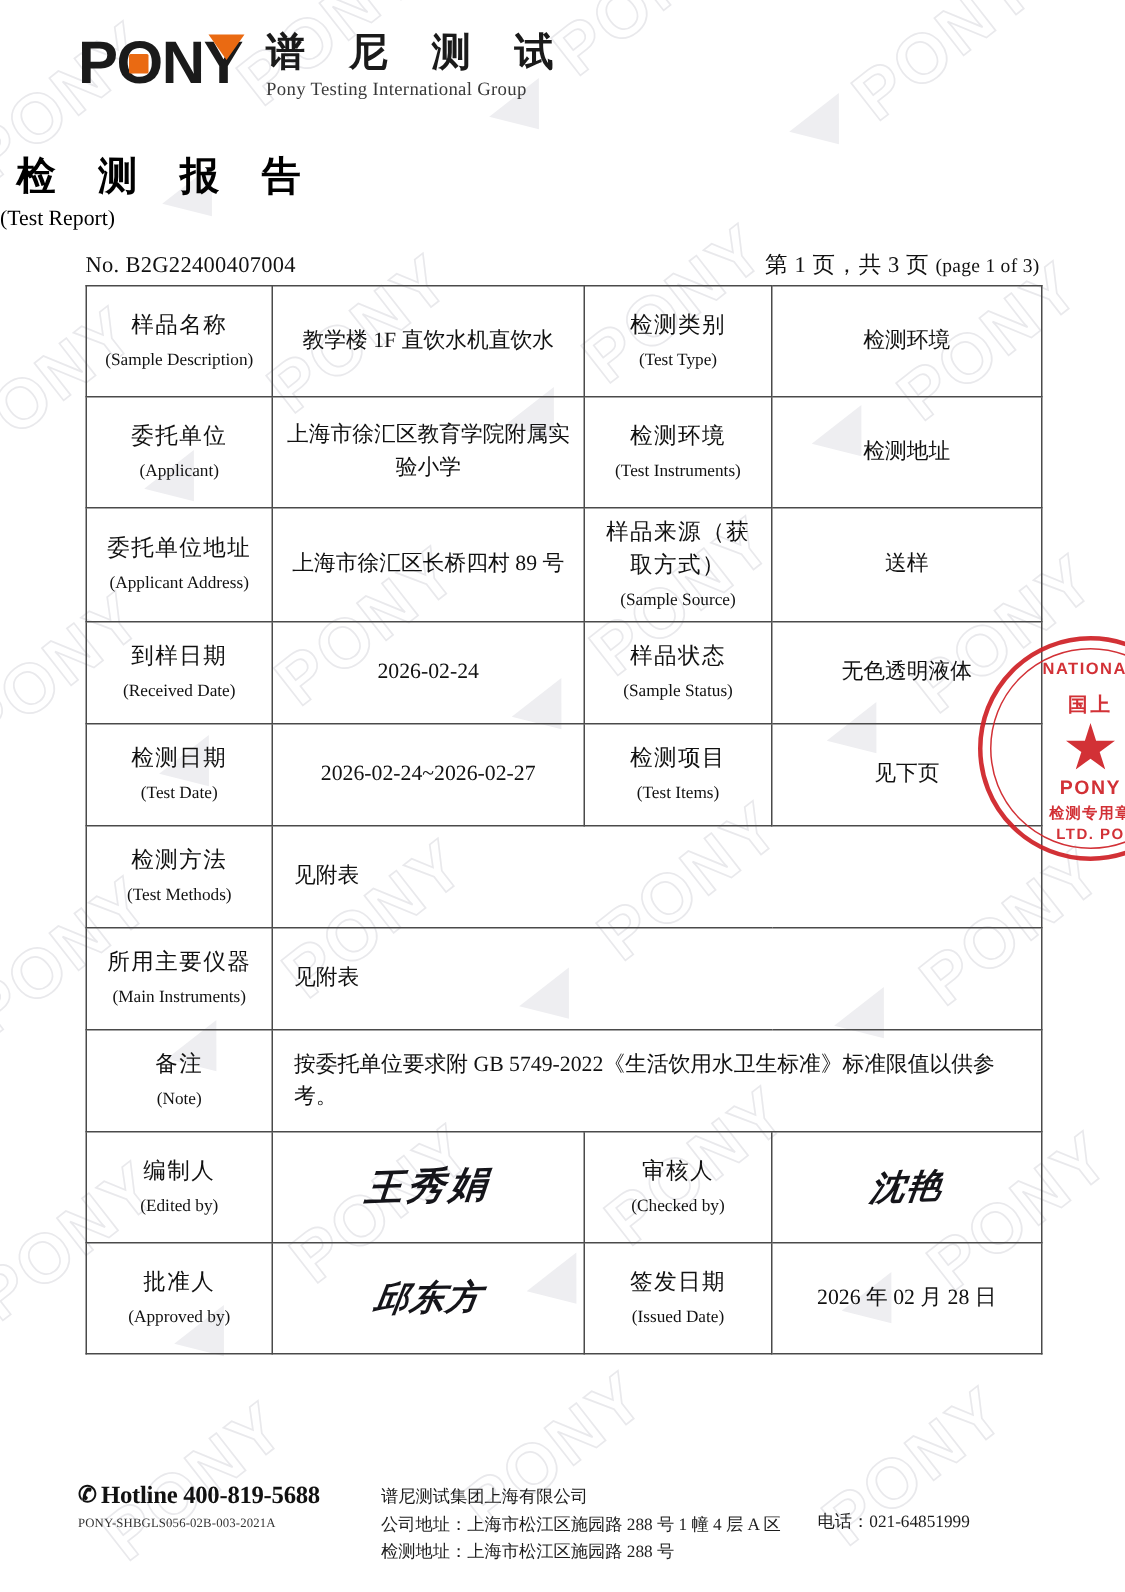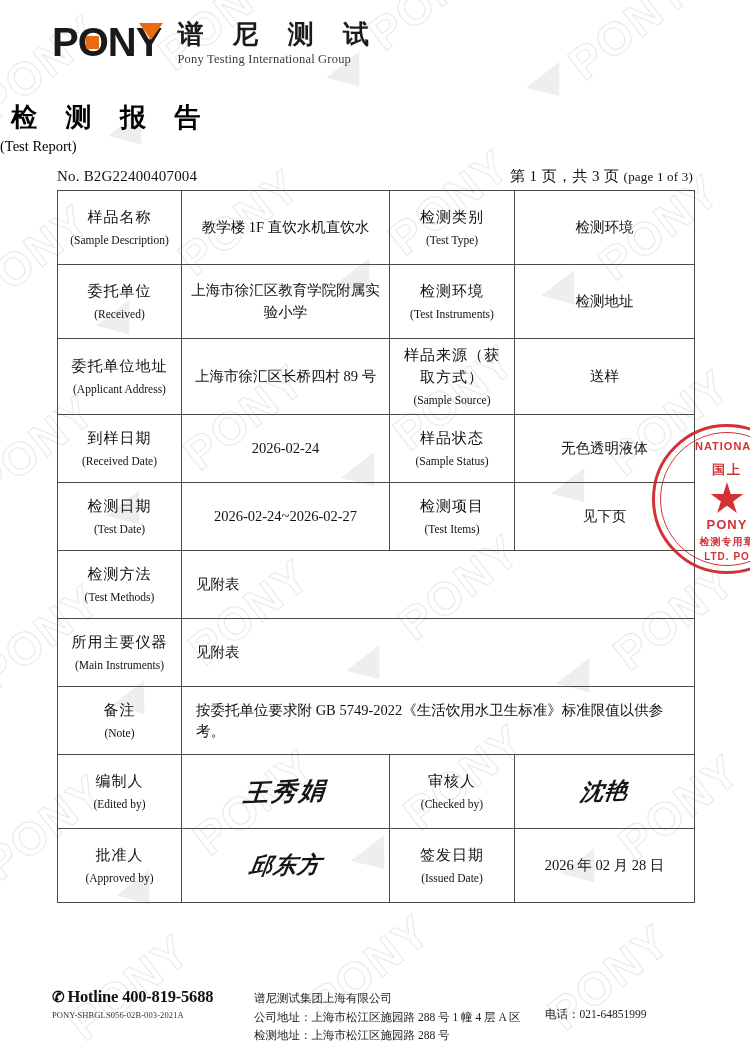--- a/index.html
+++ b/index.html
@@ -419,21 +419,21 @@
           <td class="lbl">
             <span class="zh">检测类别</span>
             <span class="en">(Test Type)</span>
           </td>
           <td class="val">检测环境</td>
         </tr>
 
         <tr class="row-tall">
           <td class="lbl">
             <span class="zh">委托单位</span>
-            <span class="en">(Received)</span>
+            <span class="en">(Applicant)</span>
           </td>
           <td class="val">上海市徐汇区教育学院附属实验小学</td>
           <td class="lbl">
             <span class="zh">检测环境</span>
             <span class="en">(Test Instruments)</span>
           </td>
           <td class="val">检测地址</td>
         </tr>
 
         <tr class="row-tall">

